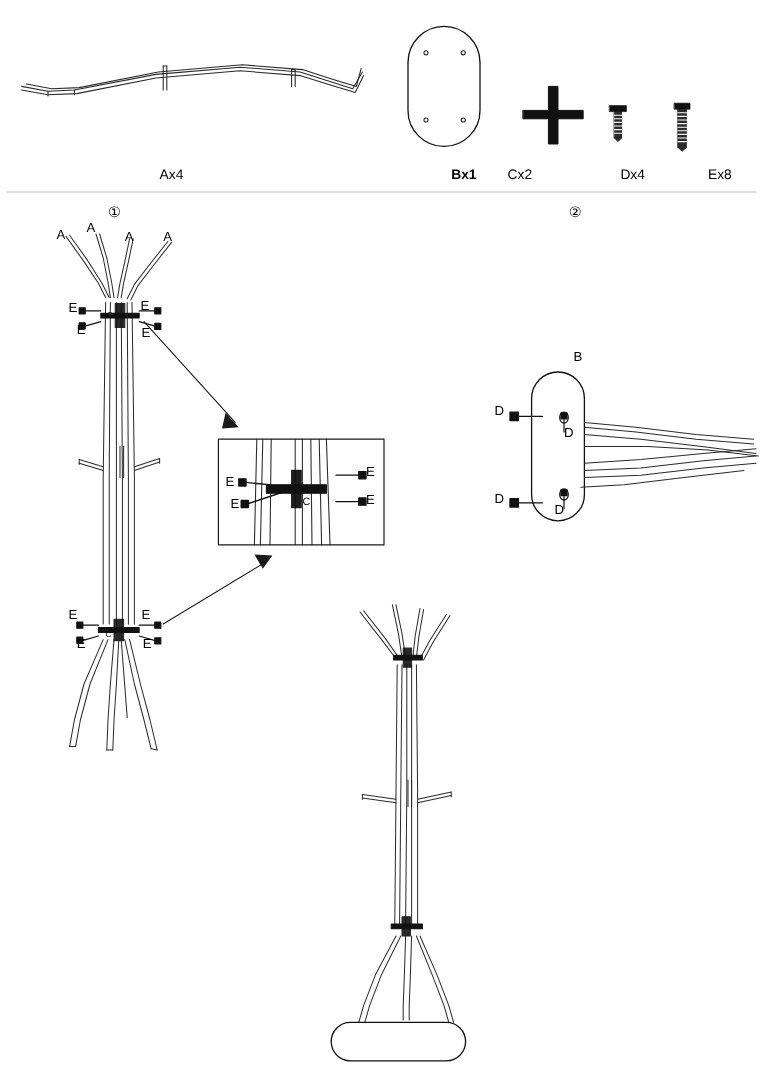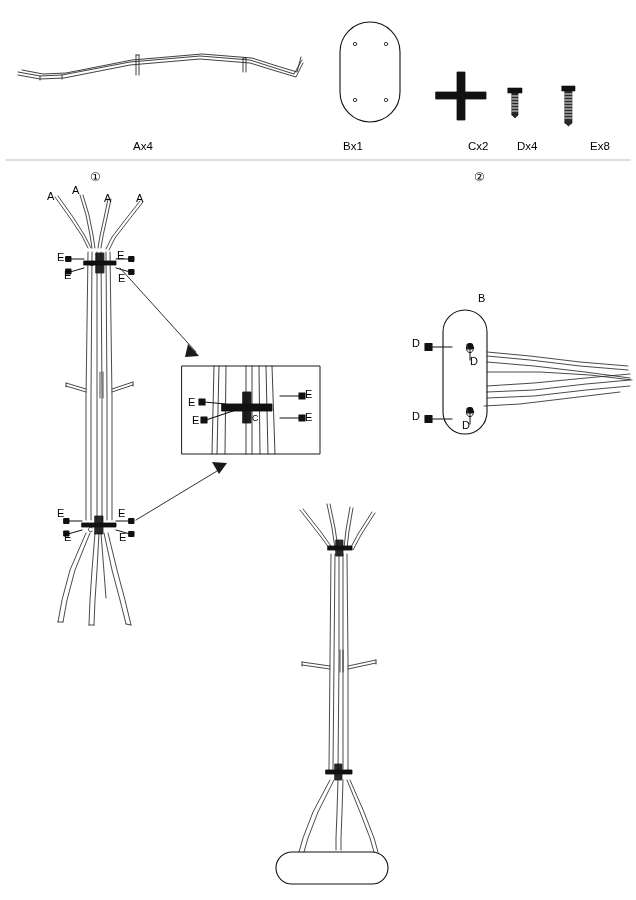--- a/index.html
+++ b/index.html
@@ -275,22 +275,22 @@
           <path d="M335,764 L342,764 L342,780 L335,780 Z" opacity="0.9"></path>
         </g>
 
         <path d="M292,852 A16,16 0 0 0 292,884 L372,884 A16,16 0 0 0 372,852 Z" stroke="#111" stroke-width="1.1" fill="none"></path>
       </g>
 
     </g>
   </svg>
 
   <div class="lbl part" style="left:133px; top:140px;">Ax4</div>
-  <div class="lbl part" style="left:343px; top:140px;">Bx1</div>
-  <div class="lbl part" style="left:468px; top:140px;">Cx2</div>
+  <div class="lbl part" style="left:376px; top:140px;font-weight:bold;">Bx1</div>
+  <div class="lbl part" style="left:423px; top:140px;">Cx2</div>
   <div class="lbl part" style="left:505px; top:140px;padding-left:12px;">Dx4</div>
   <div class="lbl part" style="left:561px; top:140px;padding-left:29px;">Ex8</div>
 
   <div class="lbl step" style="left:90px; top:171px;">①</div>
   <div class="lbl step" style="left:474px; top:171px;">②</div>
 
   <div class="lbl" style="left:47px; top:190px;">A</div>
   <div class="lbl" style="left:72px; top:184px;">A</div>
   <div class="lbl" style="left:104px; top:192px;">A</div>
   <div class="lbl" style="left:136px; top:192px;">A</div>

